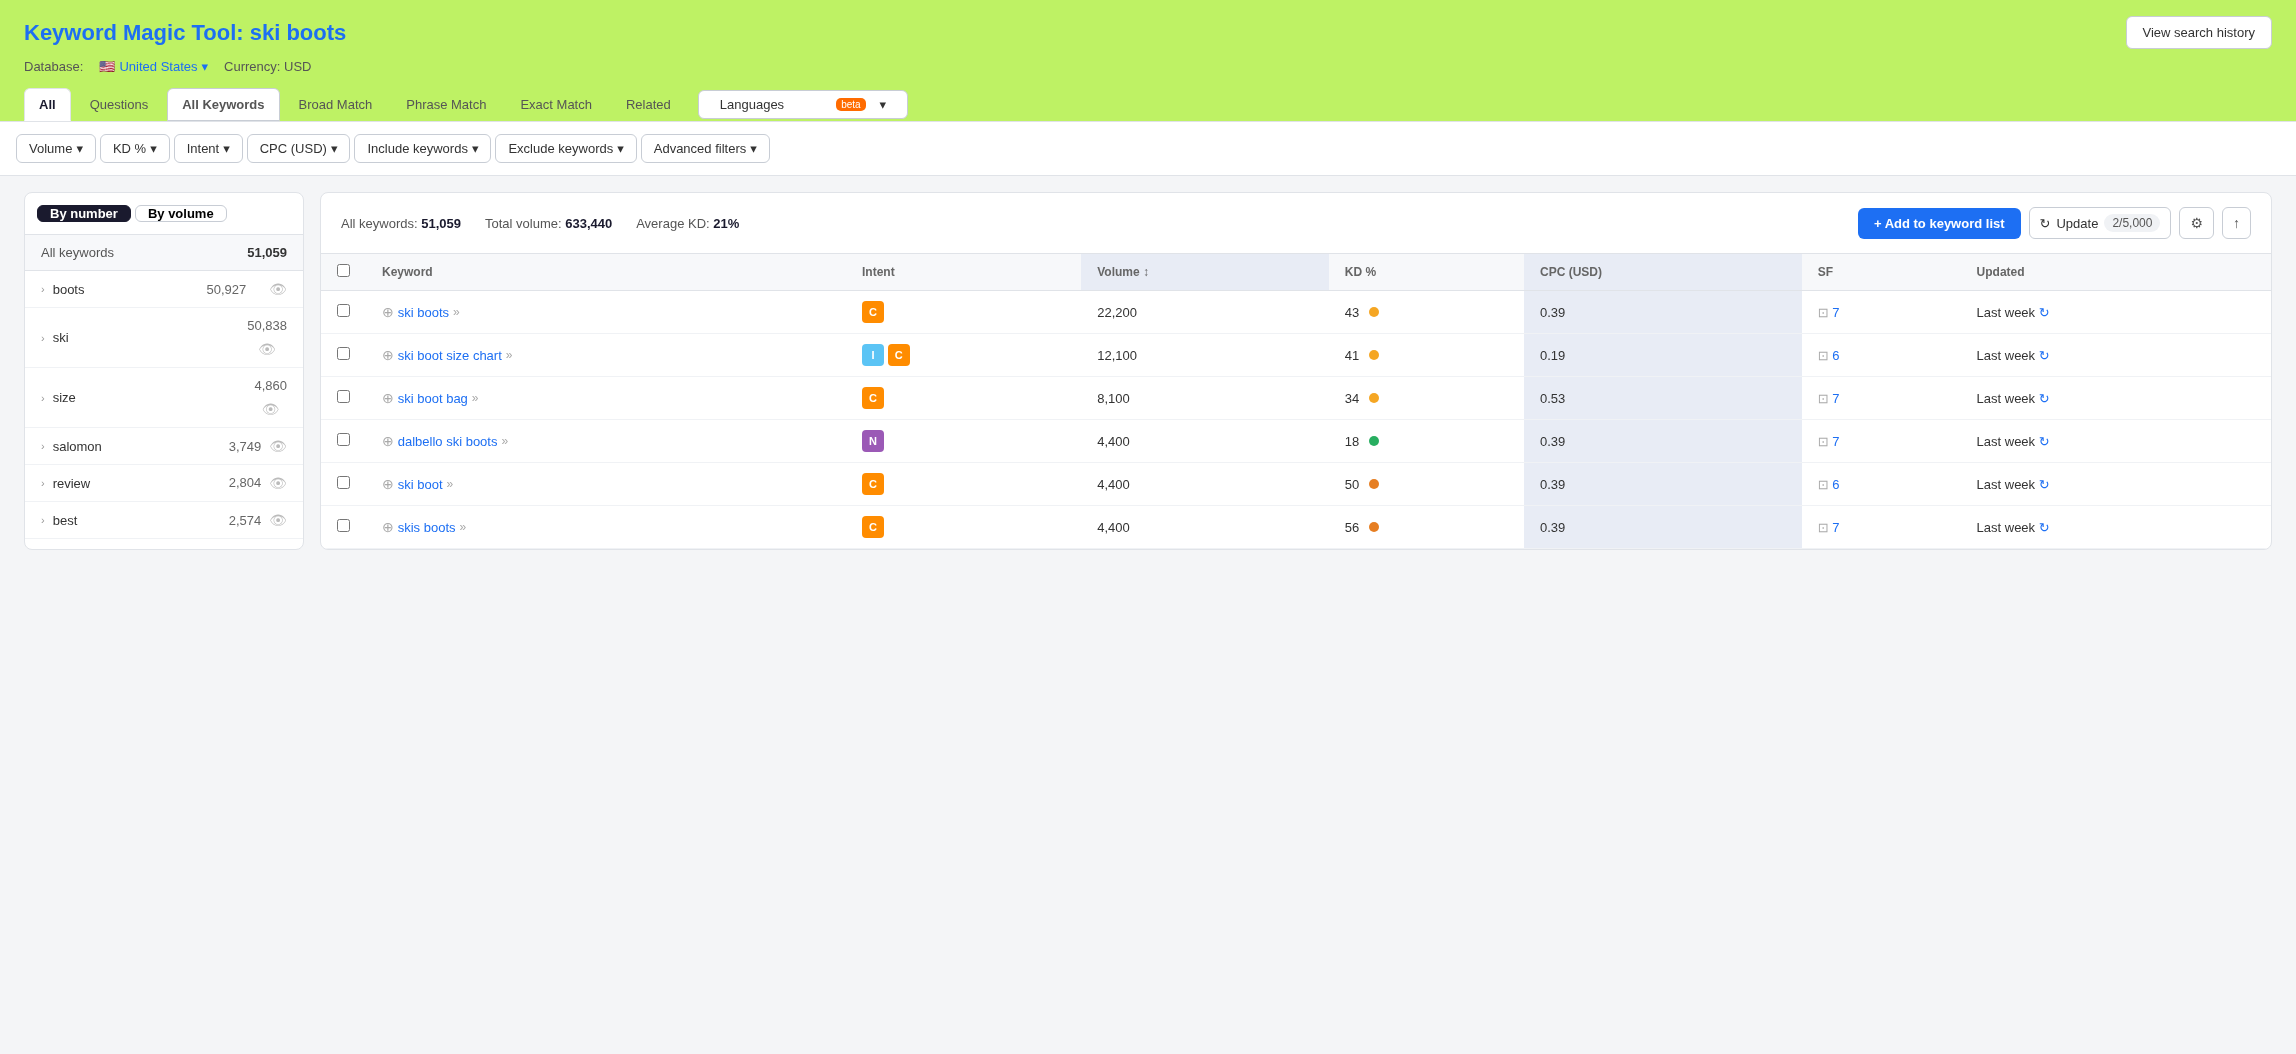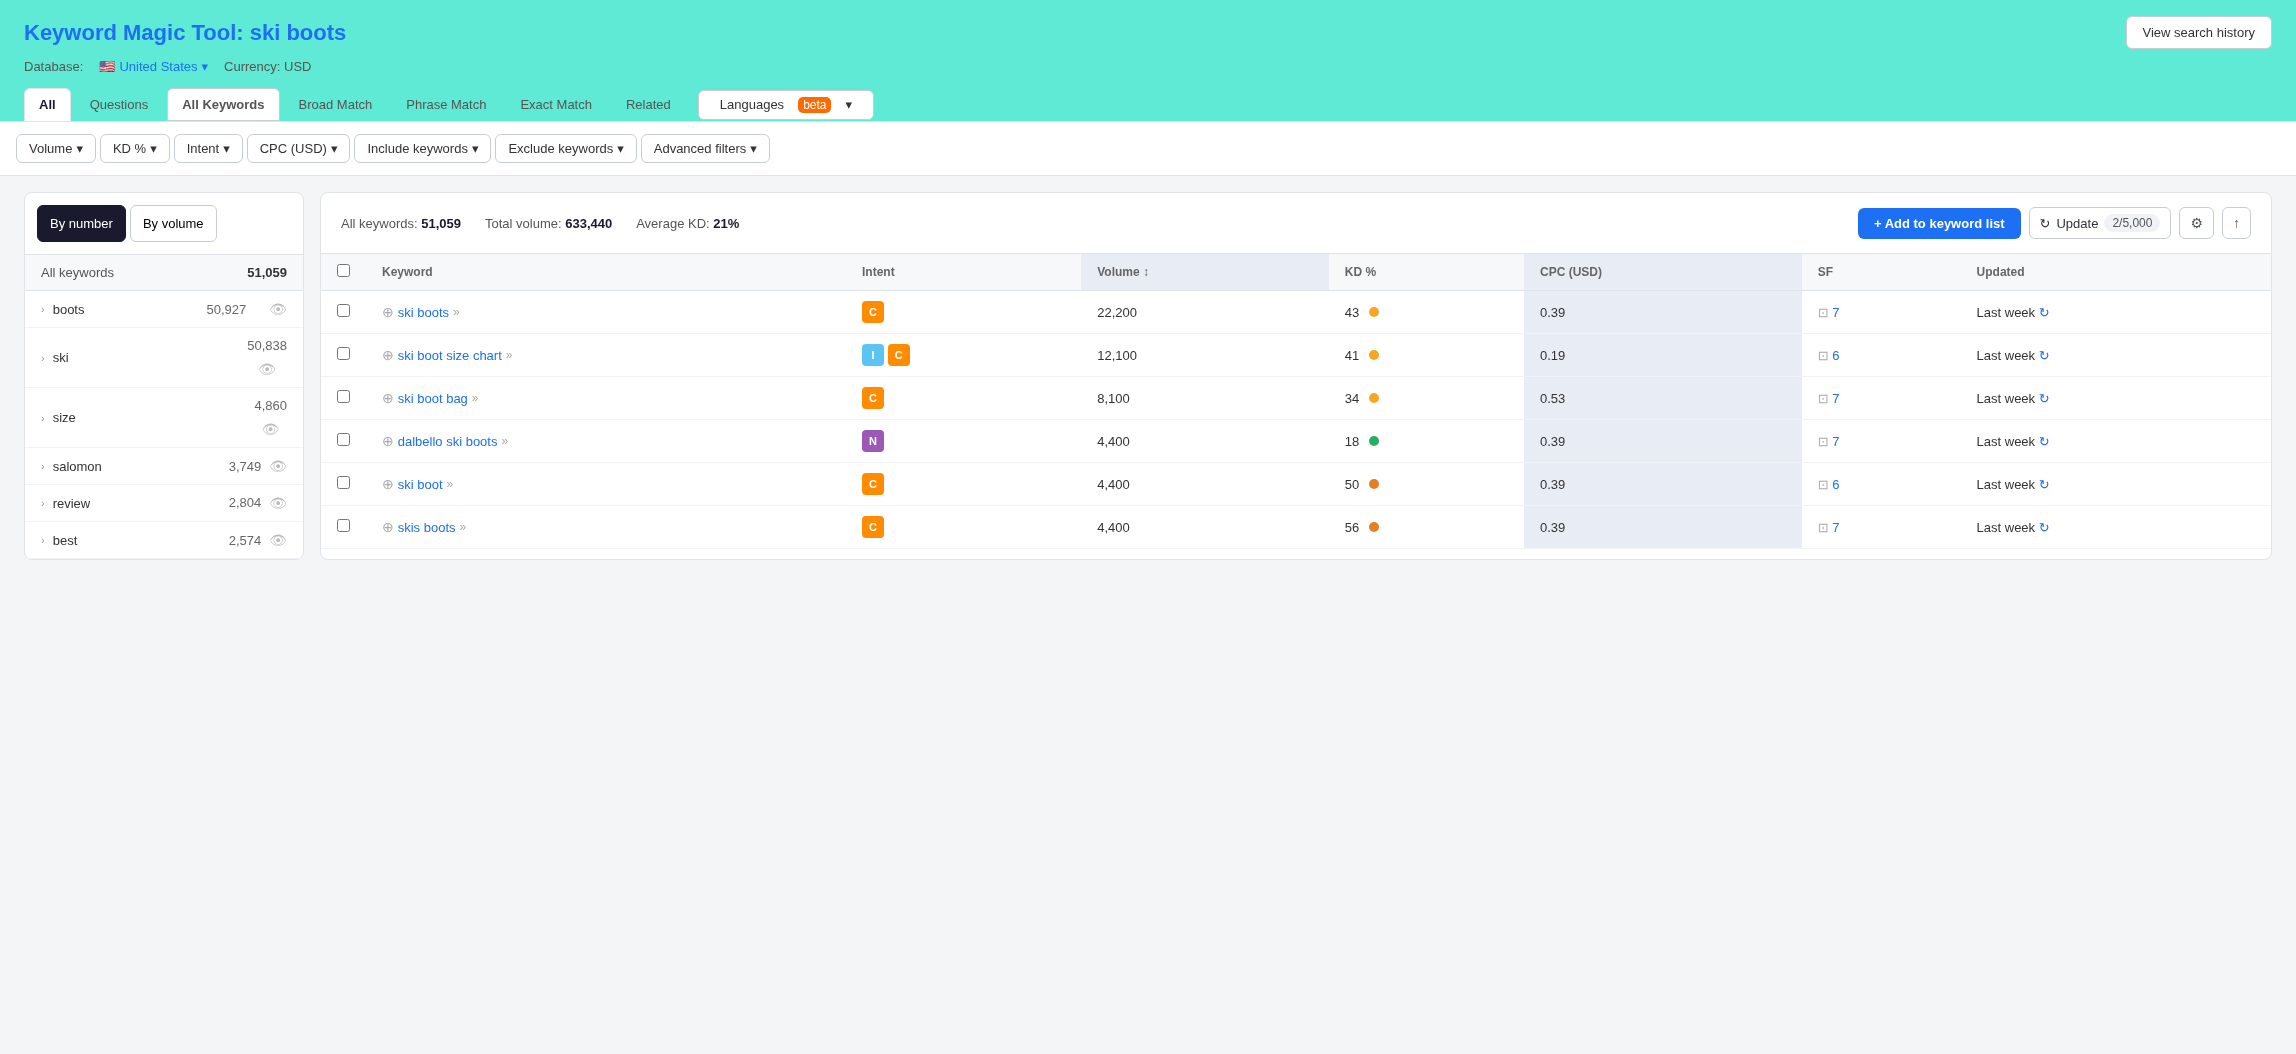--- a/index.html
+++ b/index.html
@@ -1,35 +1,35 @@
 <!DOCTYPE html>
 <html><head>
   <meta charset="utf-8">
   <style>
     * { box-sizing: border-box; margin: 0; padding: 0; }
     body { font-family: -apple-system, BlinkMacSystemFont, 'Segoe UI', Arial, sans-serif; background: #f4f5f7; font-size: 14px; color: #333; }
     .page { background: #f4f5f7; min-height: 100vh; }
-    .header { background: #5eead4; padding: 16px 24px 0 24px; border-bottom: 1px solid #e0e3e8; }
+    .header { background: #bef264; padding: 16px 24px 0 24px; border-bottom: 1px solid #e0e3e8; }
     .title-row { display: flex; align-items: center; justify-content: space-between; margin-bottom: 10px; }
     .title { font-size: 22px; font-weight: 700; color: #1a1a2e; }
     .title span { color: #1d6ff3; font-weight: 700; }
     .view-history-btn { border: 1px solid #c8cdd5; background: #fff; color: #333; padding: 8px 16px; border-radius: 6px; cursor: pointer; font-size: 13px; }
     .db-row { display: flex; align-items: center; gap: 16px; margin-bottom: 14px; font-size: 13px; color: #555; }
     .db-link { color: #1d6ff3; font-weight: 500; display: flex; align-items: center; gap: 4px; cursor: pointer; }
     .tabs-row { display: flex; align-items: center; gap: 4px; margin-bottom: 0; }
     .tab { padding: 8px 14px; border-radius: 6px 6px 0 0; cursor: pointer; font-size: 13px; color: #555; border: 1px solid transparent; background: transparent; white-space: nowrap; }
     .tab.active { background: #fff; border: 1px solid #e0e3e8; border-bottom: 1px solid #fff; color: #1a1a2e; font-weight: 600; }
     .lang-btn { margin-left: 8px; display: flex; align-items: center; gap: 14px; border: 1px solid #c8cdd5; background: #fff; padding: 6px 21px; border-radius: 6px; cursor: pointer; font-size: 13px; color: #333; }
-    .beta-badge { background: #ff6b00; color: #fff; font-size: 12px; padding: 1px 5px; border-radius: 5px; }
+    .beta-badge { background: #ff6b00; color: #fff; font-size: 10px; padding: 1px 5px; border-radius: 5px; margin-left: 38px; }
     .filters-bar { background: #fff; padding: 12px 16px; border-bottom: 1px solid #e0e3e8; display: flex; align-items: center; gap: 4px; flex-wrap: wrap; }
     .filter-btn { border: 1px solid #c8cdd5; background: #fff; color: #333; padding: 6px 12px; border-radius: 6px; cursor: pointer; font-size: 13px; display: flex; align-items: center; gap: 4px; white-space: nowrap; }
     .content { display: flex; padding: 16px 24px; gap: 16px; }
     .sidebar { background: #fff; border-radius: 8px; border: 1px solid #e0e3e8; width: 280px; min-width: 220px; flex-shrink: 0; }
     .sidebar-controls { padding: 12px; border-bottom: 1px solid #e0e3e8; display: flex; gap: 4px; }
-    .sort-btn { padding: 10px 12px; border-radius: 6px; border: 1px solid #c8cdd5; background: #fff; cursor: pointer; font-size: 13px; }
+    .sort-btn { padding: 0 12px; border-radius: 6px; border: 1px solid #c8cdd5; background: #fff; cursor: pointer; font-size: 13px; font-weight: bold; }
     .sort-btn.active { background: #1a1a2e; color: #fff; border-color: #1a1a2e; }
     .sidebar-item { display: flex; align-items: center; justify-content: space-between; padding: 10px 16px; border-bottom: 1px solid #f0f2f5; cursor: pointer; }
     .sidebar-item-left { display: flex; align-items: center; gap: 8px; }
     .chevron-icon { color: #999; font-size: 11px; }
     .sidebar-keyword { font-size: 13px; color: #333; }
     .sidebar-count { font-size: 13px; color: #666; }
     .eye-icon { color: #bbb; font-size: 14px; cursor: pointer; }
     .all-kw-row { display: flex; align-items: center; justify-content: space-between; padding: 10px 16px; border-bottom: 1px solid #e0e3e8; background: #f7f8fa; }
     .all-kw-label { font-size: 13px; color: #555; font-weight: 500; }
     .all-kw-count { font-size: 13px; color: #333; font-weight: 600; }

